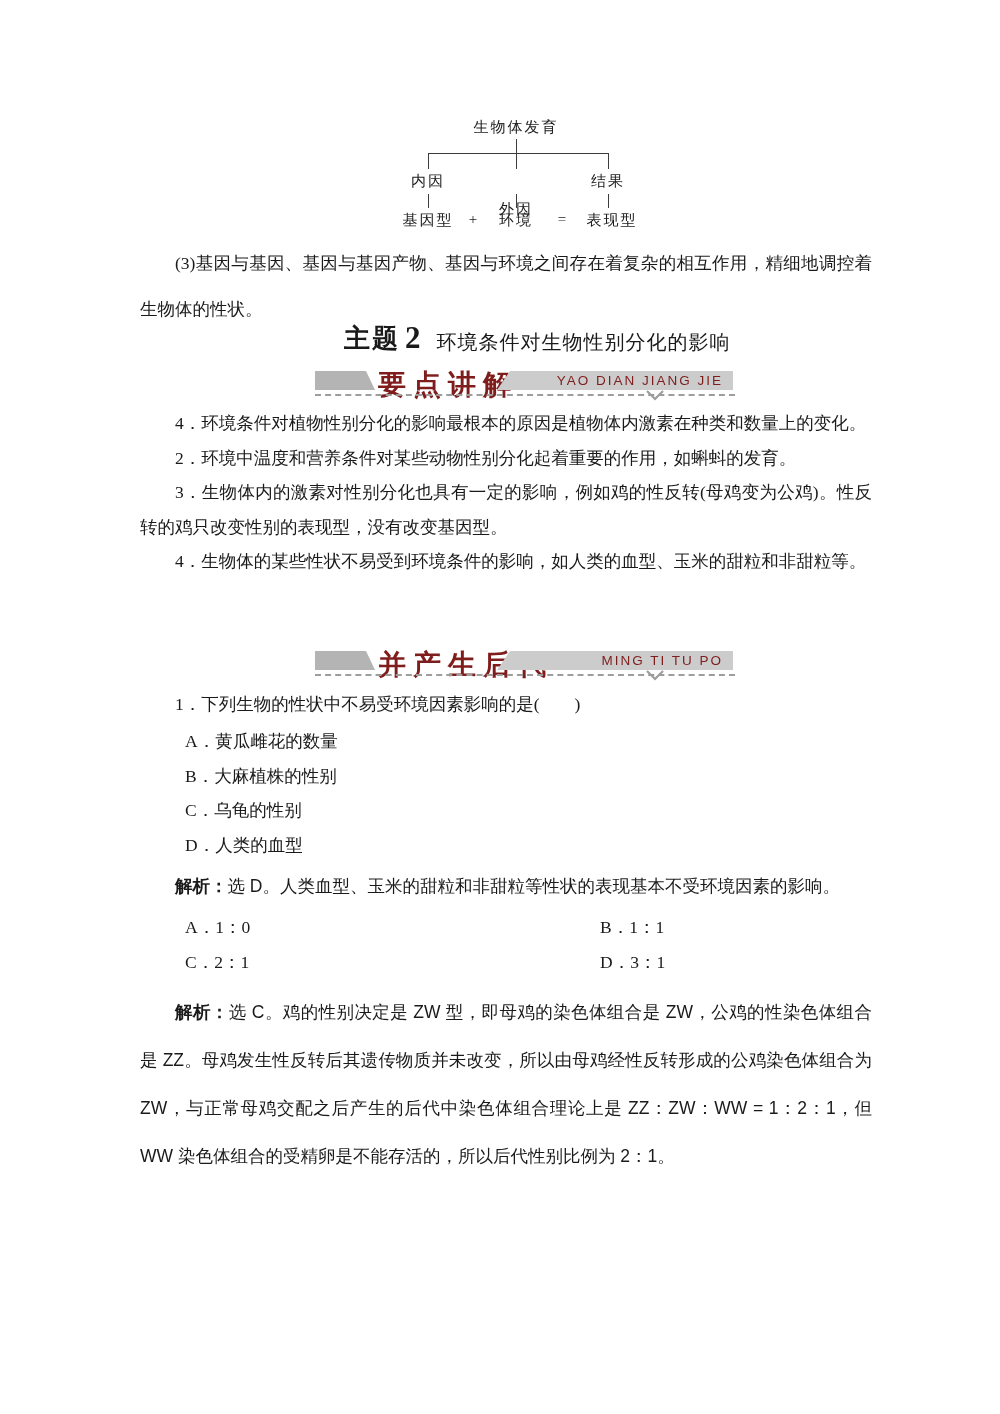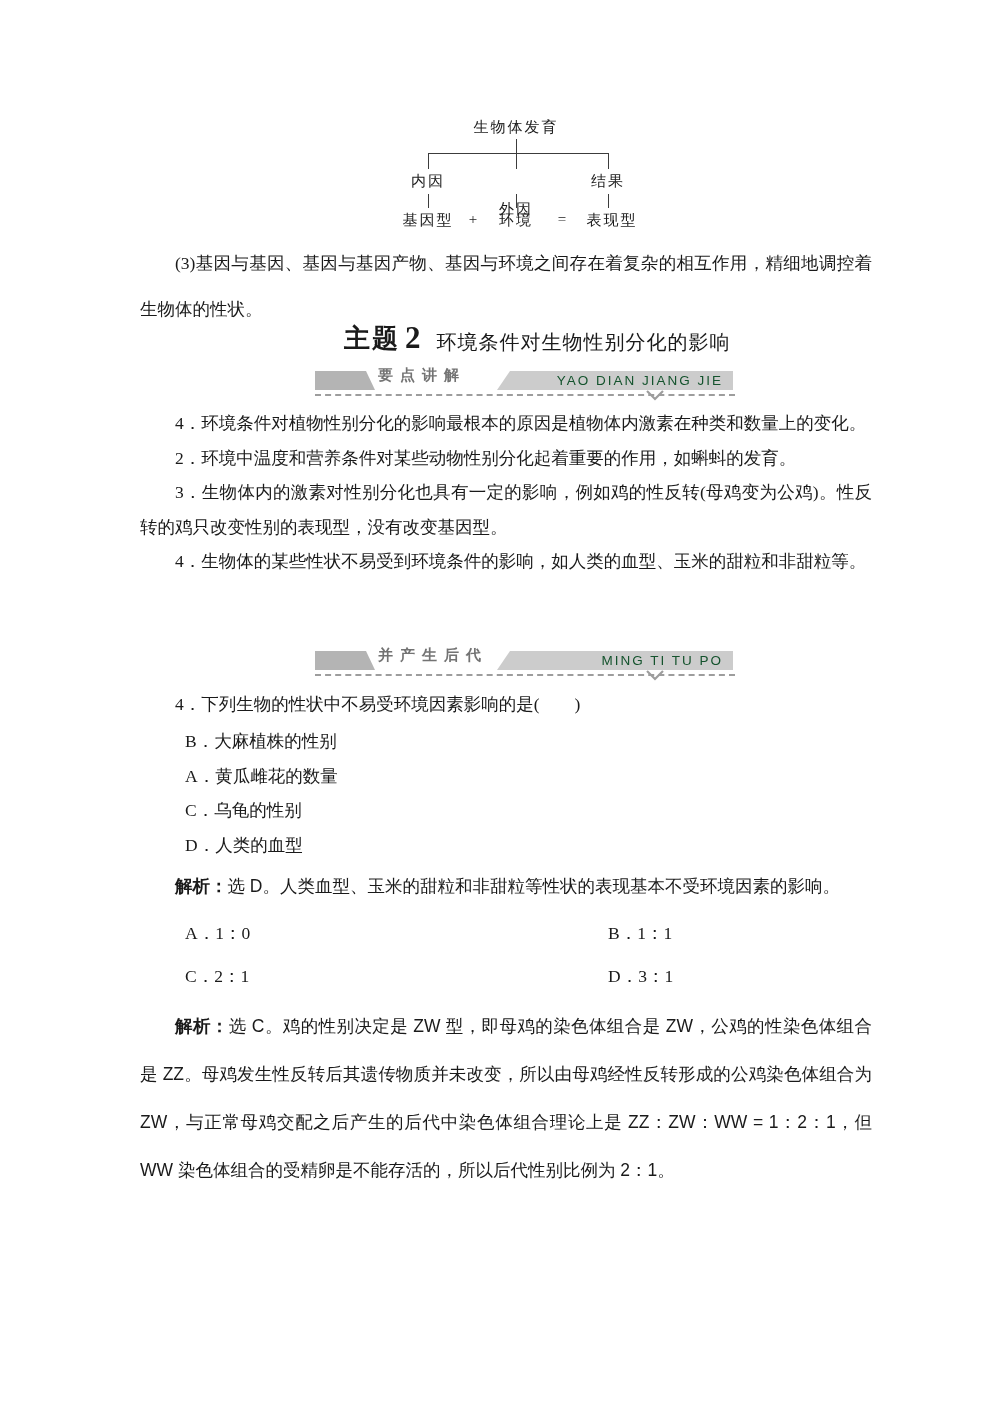--- a/index.html
+++ b/index.html
@@ -45,42 +45,42 @@
   .topic-title { font-size:20px; margin-left:16px; letter-spacing:1px; }
 
   
   .banner { position:absolute; left:315px; width:418px; height:24px; }
   .banner1 { top:368px; }
   .banner2 { top:648px; }
   .b-left  { position:absolute; left:0; top:3px; width:60px; height:19px; background:#b4b4b4;
              clip-path:polygon(0 0, calc(100% - 9px) 0, 100% 100%, 0 100%); }
   .b-title { position:absolute; left:63px; top:-2px;
              font-family:"Liberation Sans","DejaVu Sans",sans-serif;
-             font-weight:bold; font-size:15px; letter-spacing:7px; color:#737373; white-space:nowrap; }
+             font-weight:bold; font-size:28px; letter-spacing:7px; color:#7f1d1d; white-space:nowrap; }
   .b-right { position:absolute; left:182px; top:3px; width:236px; height:19px; background:#cccccc;
              clip-path:polygon(13px 0, 100% 0, 100% 100%, 0 100%);
              font-family:"Liberation Sans","DejaVu Sans",sans-serif;
-             font-size:13.5px; letter-spacing:2px; color:#14532d;
+             font-size:13.5px; letter-spacing:2px; color:#7f1d1d;
              line-height:19px; text-align:right; padding-right:10px; box-sizing:border-box; white-space:nowrap; }
   .b-dash  { position:absolute; left:0; top:26px; width:420px; height:0; border-top:2px dashed #9d9d9d; }
   .b-chev  { position:absolute; left:330px; top:22px; width:20px; height:12px; }
 
   
   .points { position:absolute; left:140px; top:406px; width:732px; }
   .points p { margin:0; font-size:17.5px; line-height:34.5px; text-indent:2em; text-align:justify; }
 
   
   .qblock { position:absolute; left:140px; width:732px; }
   .q1 { top:687px; }
   .q2 { top:897px; }
   .stem { margin:0; font-size:17.5px; line-height:35px; text-indent:2em; text-align:justify; }
   .opts-col { margin-top:2px; }
   .opts-col .opt { padding-left:45px; font-size:17.5px; line-height:34.5px; }
-  .opts-grid { display:grid; grid-template-columns:415px 1fr; margin-top:19px; padding-left:45px;
-               font-size:17.5px; line-height:35px;gap:8px; }
+  .opts-grid { display:grid; grid-template-columns:415px 1fr; margin-top:13px; padding-left:45px;
+               font-size:17.5px; line-height:35px; }
   .analysis {
     margin:7px 0 0 0; font-size:17.5px; line-height:35px; text-indent:2em; text-align:justify;
     font-family:"Liberation Sans","DejaVu Sans",sans-serif;
   }
   .analysis.wide { margin-top:8px; line-height:48px; }
   .analysis .alabel { font-weight:bold;font-family:Liberation Serif, serif; }
 </style>
 </head>
 <body>
 
@@ -135,24 +135,24 @@
     <div class="b-left"></div>
     <span class="b-title">并产生后代</span>
     <div class="b-right">MING TI TU PO</div>
     <div class="b-dash"></div>
     <svg class="b-chev" viewBox="0 0 20 12">
       <polyline points="2,1 10,9 18,1" fill="none" stroke="#9d9d9d" stroke-width="2.2"></polyline>
     </svg>
   </div>
 
   <div class="qblock q1">
-    <p class="stem">4．下列生物的性状中不易受环境因素影响的是(　　)</p>
+    <p class="stem">1．下列生物的性状中不易受环境因素影响的是(　　)</p>
     <div class="opts-col">
+      <div class="opt">A．黄瓜雌花的数量</div>
       <div class="opt">B．大麻植株的性别</div>
-      <div class="opt">A．黄瓜雌花的数量</div>
       <div class="opt">C．乌龟的性别</div>
       <div class="opt">D．人类的血型</div>
     </div>
     <p class="analysis"><span class="alabel">解析：</span><span>选 D。人类血型、玉米的甜粒和非甜粒等性状的表现基本不受环境因素的影响。</span></p>
   </div>
 
   <div class="qblock q2">
     <div class="opts-grid">
       <div>A．1：0</div>
       <div>B．1：1</div>

